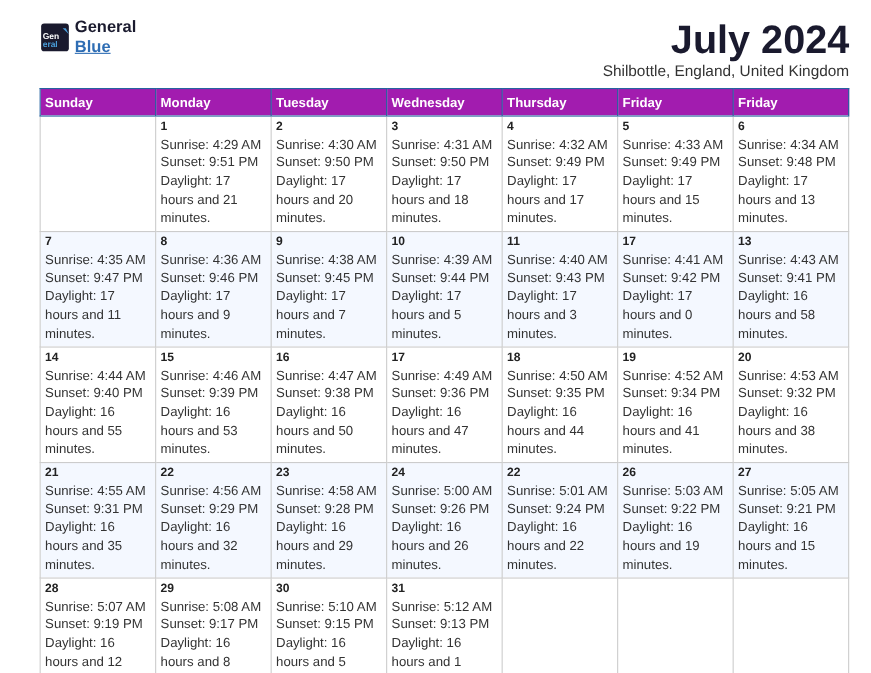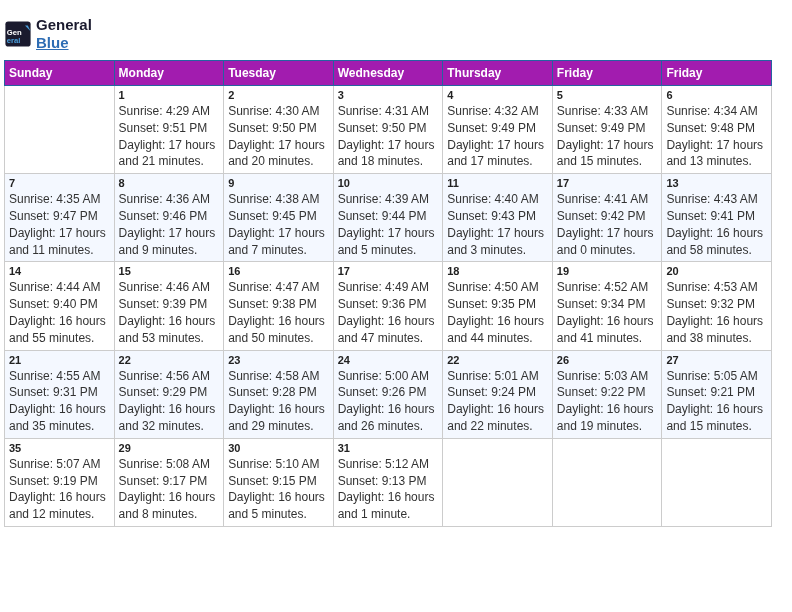--- a/index.html
+++ b/index.html
@@ -6,21 +6,21 @@
     body {
       font-family: Arial, sans-serif;
       background: #fff;
       width: 792px;
       height: 612px;
       overflow: hidden;
     }
     .page {
       width: 792px;
       height: 492px;
-      padding: 16px 20px 12px 4px;
+      padding: 16px 20px 12px 36px;
       display: flex;
       flex-direction: column;
       border-radius: 31px;
     }
     .header {
       display: flex;
       justify-content: space-between;
       align-items: flex-start;
       margin-bottom: 8px;
     }
@@ -113,20 +113,24 @@
         <rect x="2" y="2" width="36" height="36" rx="4" fill="#1a1a2e"></rect>
         <text x="4" y="22" font-size="11" fill="white" font-weight="bold" font-family="Arial">Gen</text>
         <text x="4" y="33" font-size="11" fill="#4a9edb" font-weight="bold" font-family="Arial">eral</text>
         <polygon points="30,8 38,16 34,8" fill="#4a9edb"></polygon>
       </svg>
       <div class="logo-text">
         <div>General</div>
         <div style="color:#2e6db4;text-decoration:underline;">Blue</div>
       </div>
     </div>
+    <div class="title-block">
+      <div class="main-title">July 2024</div>
+      <div class="subtitle">Shilbottle, England, United Kingdom</div>
+    </div>
   </div>
 
   <table class="calendar">
     <thead>
       <tr>
         <th>Sunday</th>
         <th>Monday</th>
         <th>Tuesday</th>
         <th>Wednesday</th>
         <th>Thursday</th>
@@ -247,21 +251,21 @@
             <span class="day-number">26</span>
             <div class="day-info">Sunrise: 5:03 AM<br>Sunset: 9:22 PM<br>Daylight: 16 hours and 19 minutes.</div>
           </td>
           <td>
             <span class="day-number">27</span>
             <div class="day-info">Sunrise: 5:05 AM<br>Sunset: 9:21 PM<br>Daylight: 16 hours and 15 minutes.</div>
           </td>
         </tr>
         <tr>
           <td>
-            <span class="day-number">35</span>
+            <span class="day-number">28</span>
             <div class="day-info">Sunrise: 5:07 AM<br>Sunset: 9:19 PM<br>Daylight: 16 hours and 12 minutes.</div>
           </td>
           <td>
             <span class="day-number">29</span>
             <div class="day-info">Sunrise: 5:08 AM<br>Sunset: 9:17 PM<br>Daylight: 16 hours and 8 minutes.</div>
           </td>
           <td>
             <span class="day-number">30</span>
             <div class="day-info">Sunrise: 5:10 AM<br>Sunset: 9:15 PM<br>Daylight: 16 hours and 5 minutes.</div>
           </td>

